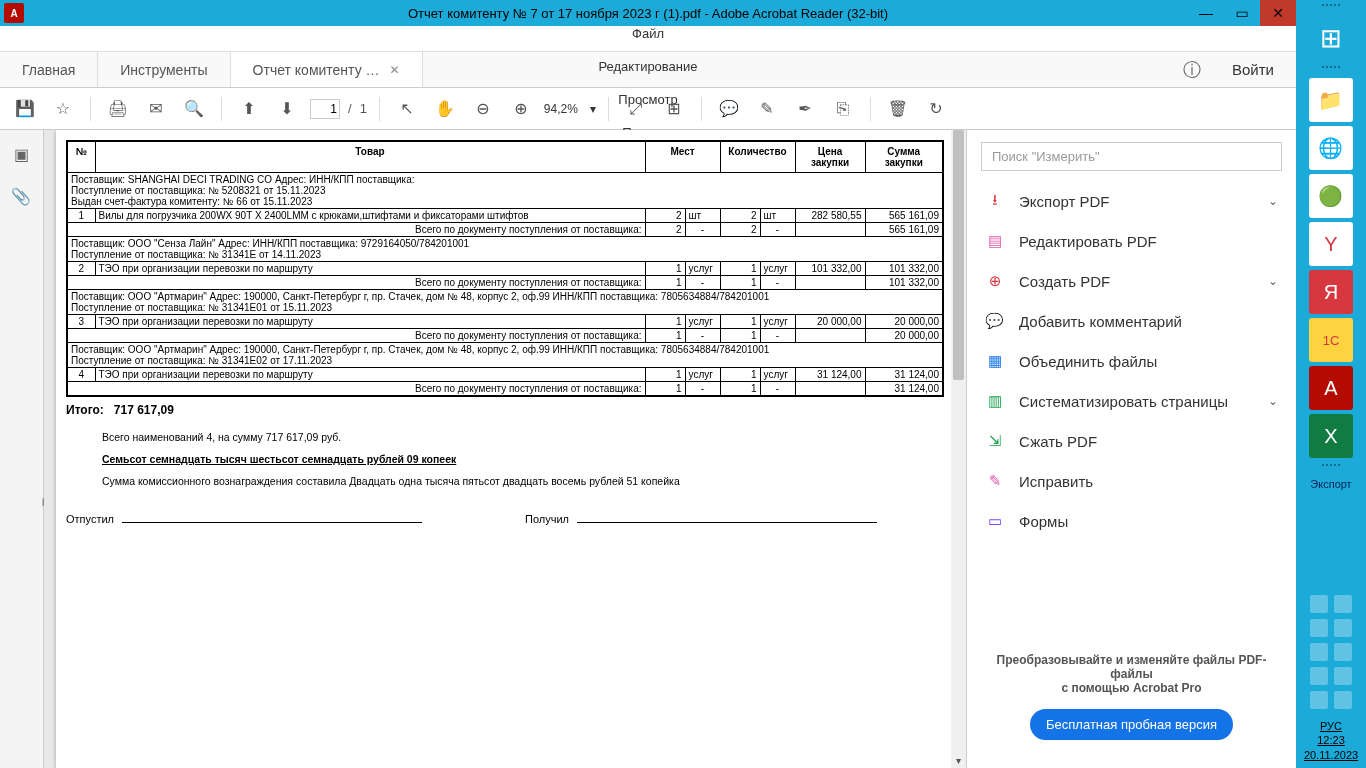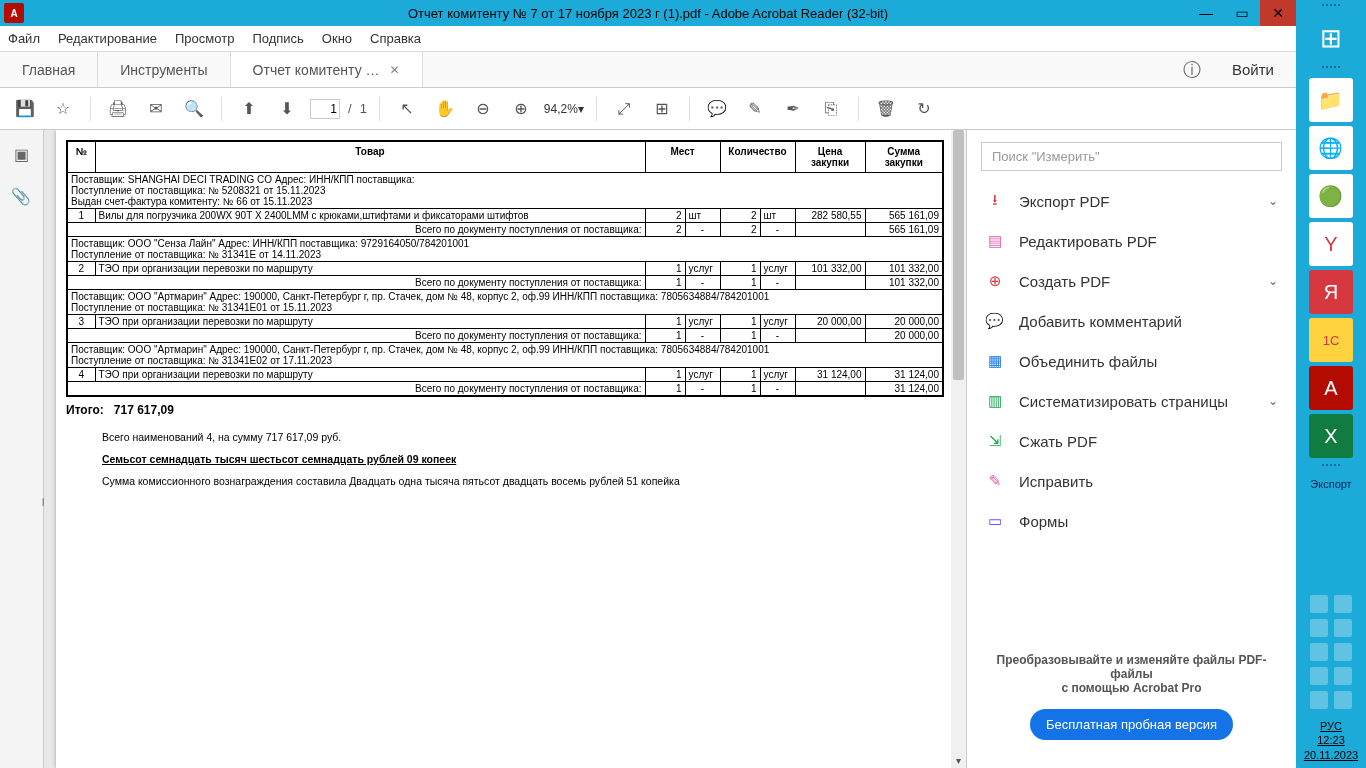--- a/index.html
+++ b/index.html
@@ -7,38 +7,38 @@
 
 
 .titlebar { height: 26px; background: #1caad9; display: flex; align-items: center; position: relative; }
 .titlebar .app-icon { width: 20px; height: 20px; margin-left: 4px; background: #b30b00; border-radius: 2px; display:flex; align-items:center; justify-content:center; color:#fff; font-size:10px; font-weight:bold; }
 .titlebar .title { position:absolute; left:0; right:0; text-align:center; font-size: 13px; color: #000; pointer-events:none; }
 .titlebar .win-buttons { position:absolute; right:0; top:0; display:flex; height:26px; }
 .titlebar .win-btn { width: 36px; height:26px; display:flex; align-items:center; justify-content:center; font-size:14px; }
 .titlebar .win-close { background:#c0392b; color:#000; }
 
 
-.menubar { height: 26px; border-bottom:1px solid #ddd; display:flex; align-items:center; padding: 0 8px; gap: 18px; font-size:13px; color:#333; }
+.menubar { height: 26px; border-bottom:1px solid #ddd; display:flex; align-items:center; padding: 0 8px; gap: 18px; font-size:13px; color:#333;flex-direction:column; }
 
 
 .tabsrow { height: 36px; border-bottom:1px solid #ccc; display:flex; align-items:stretch; background:#f9f9f9; }
 .tabsrow .tab { padding: 0 22px; display:flex; align-items:center; font-size:14px; color:#555; border-right:1px solid #ddd; position:relative; }
 .tabsrow .tab.active { background:#fff; }
 .tabsrow .tab .close { margin-left:10px; font-size:12px; color:#888; }
 .tabsrow .spacer { flex:1; }
 .tabsrow .help-icon { width:36px; display:flex; align-items:center; justify-content:center; font-size:18px; color:#666; }
 .tabsrow .signin { padding: 0 22px; display:flex; align-items:center; font-size:15px; color:#333; }
 
 
 .toolbar { height: 42px; border-bottom:1px solid #ccc; display:flex; align-items:center; padding: 0 10px; gap: 8px; background:#fff; }
 .toolbar .tbtn { width: 30px; height:30px; display:flex; align-items:center; justify-content:center; font-size:16px; color:#555; border-radius:2px; }
 .toolbar .sep { width:1px; height:24px; background:#ddd; margin:0 4px; }
 .toolbar .page-input { width:30px; text-align:right; border:1px solid #ccc; font-size:12px; padding:2px; }
 .toolbar .page-total { font-size:13px; color:#555; }
-.toolbar .zoom-val { font-size:12px; color:#333; display:flex; align-items:center; gap:0; }
+.toolbar .zoom-val { font-size:12px; color:#333; display:flex; align-items:center; gap:12px; }
 .toolbar .hand { color:#2a92e2; }
 
 
 .main { display:flex; height: calc(768px - 26px - 26px - 36px - 42px); }
 .leftbar { width: 44px; background:#f4f4f4; border-right:1px solid #ccc; display:flex; flex-direction:column; align-items:center; padding-top:10px; gap:14px; position:relative; }
 .leftbar .lbtn { width:28px; height:28px; display:flex; align-items:center; justify-content:center; font-size:16px; color:#666; }
 .leftbar .arrow { position:absolute; bottom:260px; right:-8px; font-size:11px; color:#888; }
 
 .docarea { flex:1; background:#e8e8e8; position:relative; overflow:hidden; }
 .page { background:#fff; margin: 0 12px; padding: 10px 10px 80px 10px; box-shadow: 0 1px 4px rgba(0,0,0,0.3); height: 100%; position: relative; }
@@ -288,20 +288,24 @@
                   <td class="ctr">-</td>
                   <td class="num"></td>
                   <td class="num">31 124,00</td>
                 </tr>
               </tbody>
             </table>
             <div class="total-line">Итого:&nbsp;&nbsp;&nbsp;717 617,09</div>
             <div class="summary" style="margin-top:14px;">Всего наименований 4, на сумму 717 617,09 руб.</div>
             <div class="summary bold">Семьсот семнадцать тысяч шестьсот семнадцать рублей 09 копеек</div>
             <div class="summary">Сумма комиссионного вознаграждения составила Двадцать одна тысяча пятьсот двадцать восемь рублей 51 копейка</div>
+            <div class="sign-row">
+              <div class="sign">Отпустил<span class="line"></span></div>
+              <div class="sign">Получил<span class="line"></span></div>
+            </div>
           </div>
       </div>
       <div class="scroll-y">
         <div class="thumb"></div>
         <div class="down-arrow">▾</div>
       </div>
     </div>
 
     <div class="rightpanel">
       <div class="search-box">Поиск "Измерить"</div>

